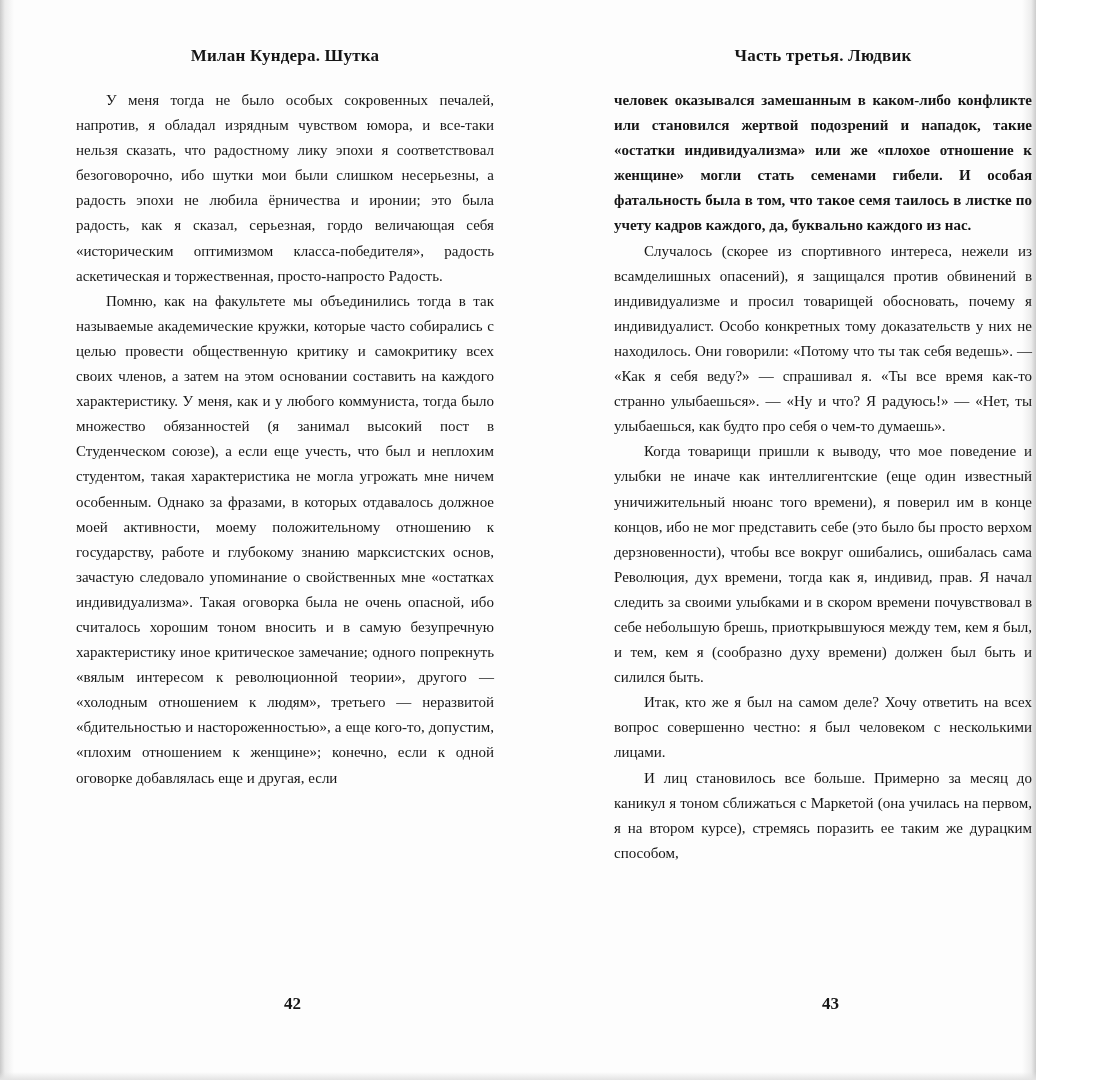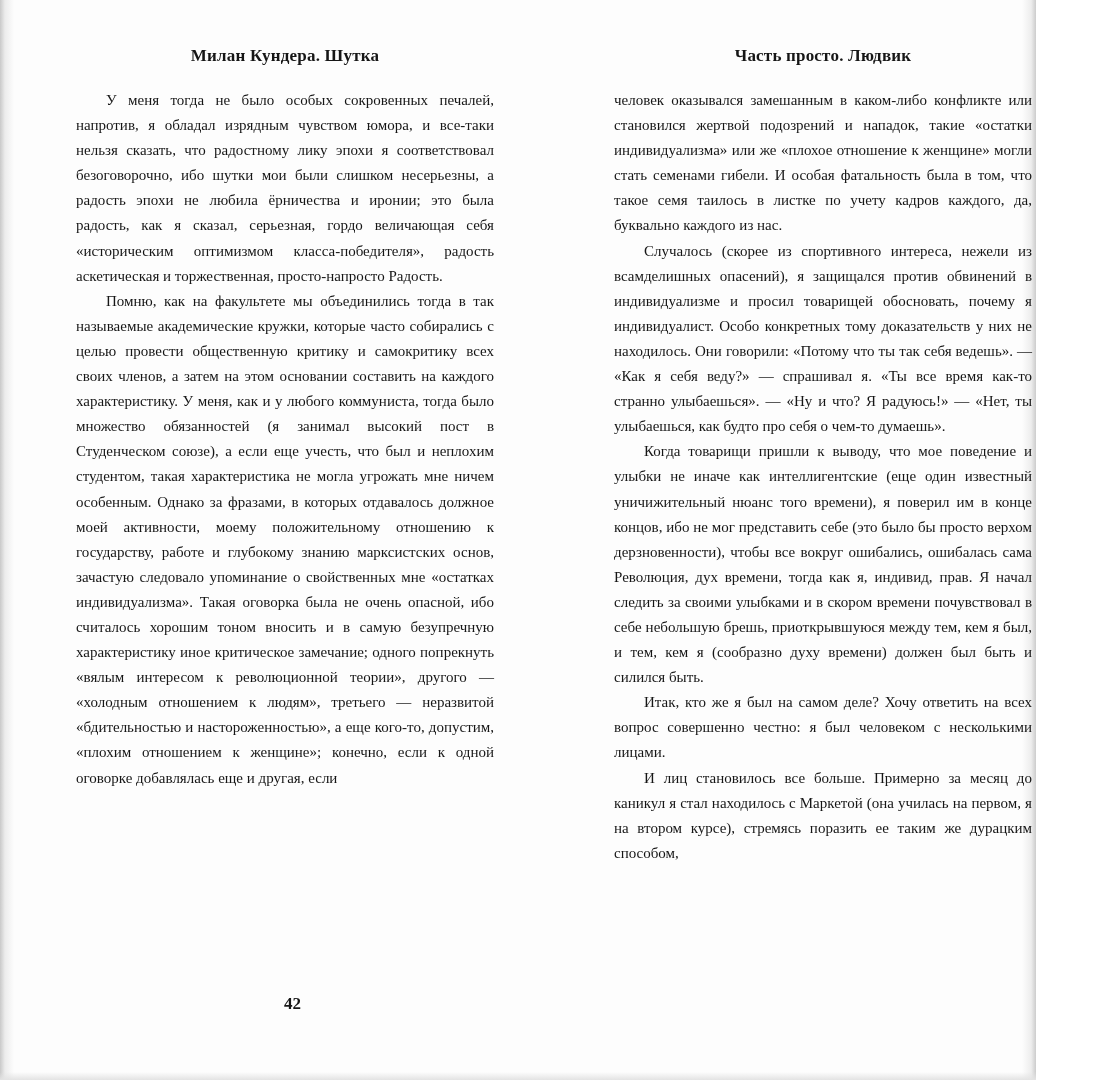--- a/index.html
+++ b/index.html
@@ -52,20 +52,21 @@
     font-size: 15px;
     line-height: 25.1px;
     text-align: justify;
   }
   .page-body p {
     margin: 0;
     text-indent: 30px;
   }
   .page-body p.continuation {
     text-indent: 0;
+    font-weight: bold;
   }
 
   .page-number {
     position: absolute;
     bottom: 14px;
     left: 15px;
     right: 0;
     text-align: center;
     font-weight: bold;
     font-size: 17px;
@@ -83,23 +84,24 @@
   <div class="page left-page">
     <div class="running-header">Милан Кундера. Шутка</div>
     <div class="page-body">
         <p>У меня тогда не было особых сокровенных печалей, напротив, я обладал изрядным чувством юмора, и все-таки нельзя сказать, что радостному лику эпохи я соответствовал безоговорочно, ибо шутки мои были слишком несерьезны, а радость эпохи не любила ёрничества и иронии; это была радость, как я сказал, серьезная, гордо величающая себя «историческим оптимизмом класса-победителя», радость аскетическая и торжественная, просто-напросто Радость.</p>
         <p>Помню, как на факультете мы объединились тогда в так называемые академические кружки, которые часто собирались с целью провести общественную критику и самокритику всех своих членов, а затем на этом основании составить на каждого характеристику. У меня, как и у любого коммуниста, тогда было множество обязанностей (я занимал высокий пост в Студенческом союзе), а если еще учесть, что был и неплохим студентом, такая характеристика не могла угрожать мне ничем особенным. Однако за фразами, в которых отдавалось должное моей активности, моему положительному отношению к государству, работе и глубокому знанию марксистских основ, зачастую следовало упоминание о свойственных мне «остатках индивидуализма». Такая оговорка была не очень опасной, ибо считалось хорошим тоном вносить и в самую безупречную характеристику иное критическое замечание; одного попрекнуть «вялым интересом к революционной теории», другого — «холодным отношением к людям», третьего — неразвитой «бдительностью и настороженностью», а еще кого-то, допустим, «плохим отношением к женщине»; конечно, если к одной оговорке добавлялась еще и другая, если</p>
       </div>
     <div class="page-number">42</div>
   </div>
 
   <div class="page right-page">
-    <div class="running-header">Часть просто. Людвик</div>
+    <div class="running-header">Часть третья. Людвик</div>
     <div class="page-body">
         <p class="continuation">человек оказывался замешанным в каком-либо конфликте или становился жертвой подозрений и нападок, такие «остатки индивидуализма» или же «плохое отношение к женщине» могли стать семенами гибели. И особая фатальность была в том, что такое семя таилось в листке по учету кадров каждого, да, буквально каждого из нас.</p>
         <p>Случалось (скорее из спортивного интереса, нежели из всамделишных опасений), я защищался против обвинений в индивидуализме и просил товарищей обосновать, почему я индивидуалист. Особо конкретных тому доказательств у них не находилось. Они говорили: «Потому что ты так себя ведешь». — «Как я себя веду?» — спрашивал я. «Ты все время как-то странно улыбаешься». — «Ну и что? Я радуюсь!» — «Нет, ты улыбаешься, как будто про себя о чем-то думаешь».</p>
         <p>Когда товарищи пришли к выводу, что мое поведение и улыбки не иначе как интеллигентские (еще один известный уничижительный нюанс того времени), я поверил им в конце концов, ибо не мог представить себе (это было бы просто верхом дерзновенности), чтобы все вокруг ошибались, ошибалась сама Революция, дух времени, тогда как я, индивид, прав. Я начал следить за своими улыбками и в скором времени почувствовал в себе небольшую брешь, приоткрывшуюся между тем, кем я был, и тем, кем я (сообразно духу времени) должен был быть и силился быть.</p>
         <p>Итак, кто же я был на самом деле? Хочу ответить на всех вопрос совершенно честно: я был человеком с несколькими лицами.</p>
-        <p>И лиц становилось все больше. Примерно за месяц до каникул я стал находилось с Маркетой (она училась на первом, я на втором курсе), стремясь поразить ее таким же дурацким способом,</p>
+        <p>И лиц становилось все больше. Примерно за месяц до каникул я тоном сближаться с Маркетой (она училась на первом, я на втором курсе), стремясь поразить ее таким же дурацким способом,</p>
       </div>
+    <div class="page-number">43</div>
   </div>
 
 </div>
 
 </body></html>

